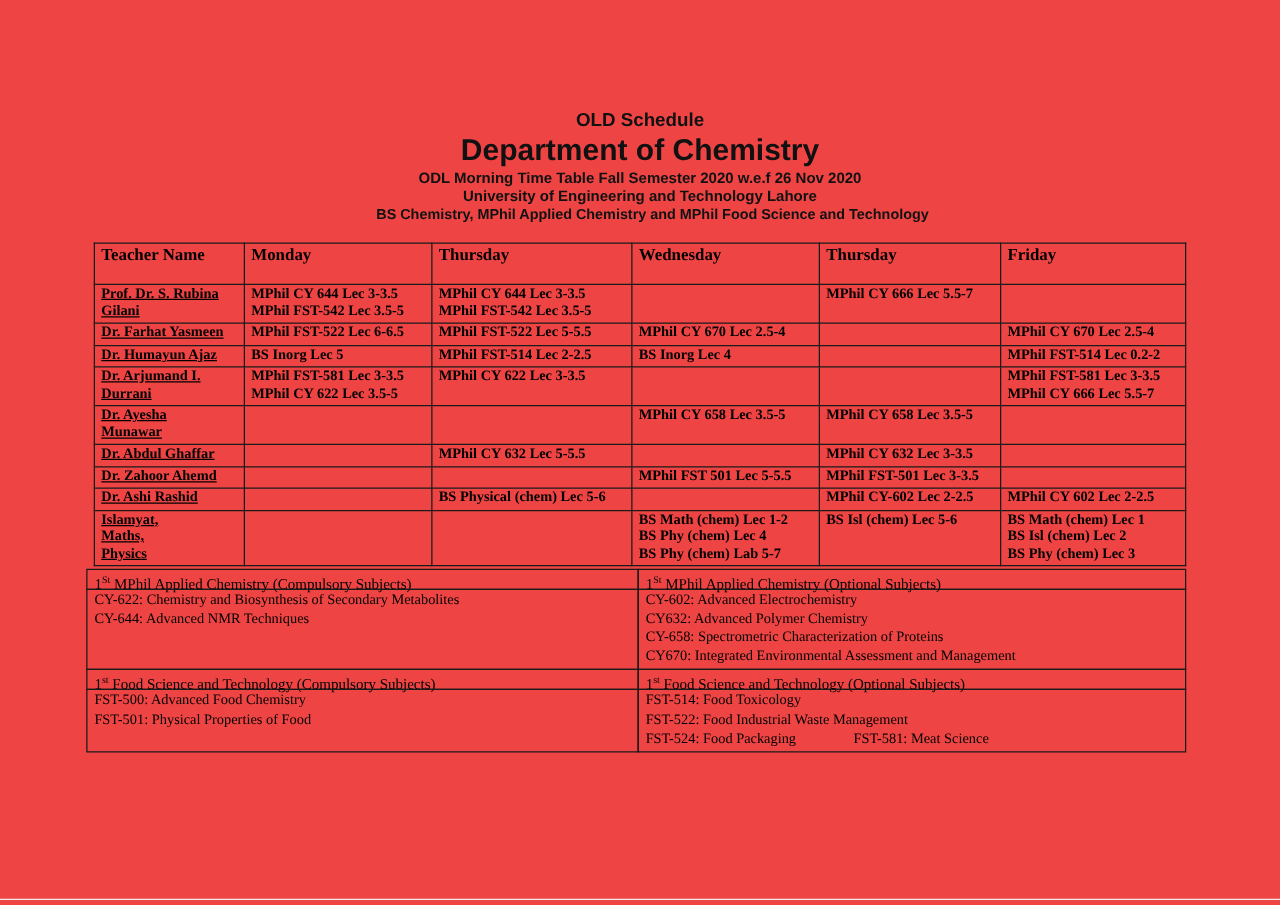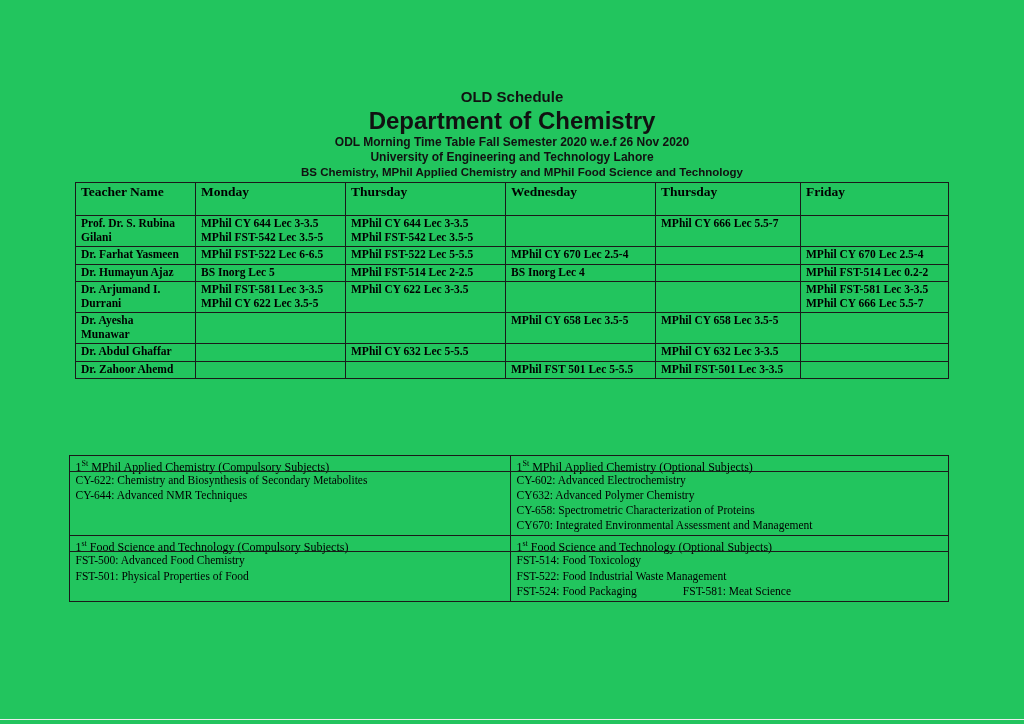--- a/index.html
+++ b/index.html
@@ -1,21 +1,21 @@
 <!DOCTYPE html>
 <html><head>
 <meta charset="utf-8">
 <style>
   * { margin: 0; padding: 0; box-sizing: border-box; }
   html, body { background: #ffffff; }
   .page {
     position: relative;
     width: 1024px;
     height: 724px;
-    background: #22c55e;
+    background: #ef4444;
     color: #000000;
     overflow: hidden;
     font-family: "Liberation Serif", serif;
   }
 
   
   .title-block {
     position: absolute;
     top: 87px;
     left: 0;
@@ -26,21 +26,21 @@
     color: #111111;
   }
   .t-schedule { font-size: 15px; line-height: 19px; }
   .t-dept     { font-size: 24px; line-height: 29px; letter-spacing: 0px; }
   .t-sub      { font-size: 12px; line-height: 15px; }
   .t-sub3     { font-size: 11.5px; line-height: 14px; margin-left: 20px; }
 
   
   table.schedule {
     position: absolute;
-    top: 182px;
+    top: 194px;
     left: 75px;
     width: 873px;
     border-collapse: collapse;
     table-layout: fixed;
     font-family: "Liberation Serif", serif;
   }
   table.schedule th, table.schedule td {
     border: 1.5px solid #1a1a1a;
     vertical-align: top;
     padding: 1px 5px 2px 5px;
@@ -50,21 +50,21 @@
   }
   table.schedule th {
     text-align: left;
     font-size: 13.5px;
     height: 33px;
   }
   table.schedule td {
     font-size: 11.5px;
     line-height: 13.5px;
   }
-  td.teacher { font-size: 12px; }
+  td.teacher { font-size: 12px; text-decoration: underline; }
 
   
   .subjects {
     position: absolute;
     top: 455px;
     left: 69px;
     width: 879px;
     display: grid;
     grid-template-columns: 441px 438px;
     font-family: "Liberation Serif", serif;
@@ -188,20 +188,42 @@
         <td></td>
       </tr>
       <tr>
         <td class="teacher">Dr. Zahoor Ahemd</td>
         <td></td>
         <td></td>
         <td>MPhil FST 501 Lec 5-5.5</td>
         <td>MPhil FST-501 Lec 3-3.5</td>
         <td></td>
       </tr>
+      <tr>
+        <td class="teacher">Dr. Ashi Rashid</td>
+        <td></td>
+        <td>BS Physical (chem) Lec 5-6</td>
+        <td></td>
+        <td>MPhil CY-602 Lec 2-2.5</td>
+        <td>MPhil CY 602 Lec 2-2.5</td>
+      </tr>
+      <tr>
+        <td class="teacher">Islamyat,
+Maths,
+Physics</td>
+        <td></td>
+        <td></td>
+        <td>BS Math (chem) Lec 1-2
+BS Phy (chem) Lec 4
+BS Phy (chem) Lab 5-7</td>
+        <td>BS Isl (chem) Lec 5-6</td>
+        <td>BS Math (chem) Lec 1
+BS Isl (chem) Lec 2
+BS Phy (chem) Lec 3</td>
+      </tr>
     </tbody>
   </table>
 
   <div class="subjects">
     <div class="sub-head"><span>1</span><sup>St</sup> <span>MPhil Applied Chemistry (Compulsory Subjects)</span></div>
     <div class="sub-head"><span>1</span><sup>St</sup> <span>MPhil Applied Chemistry (Optional Subjects)</span></div>
 
     <div class="sub-body body-tall">CY-622: Chemistry and Biosynthesis of Secondary Metabolites
 CY-644: Advanced NMR Techniques</div>
     <div class="sub-body body-tall">CY-602: Advanced Electrochemistry

